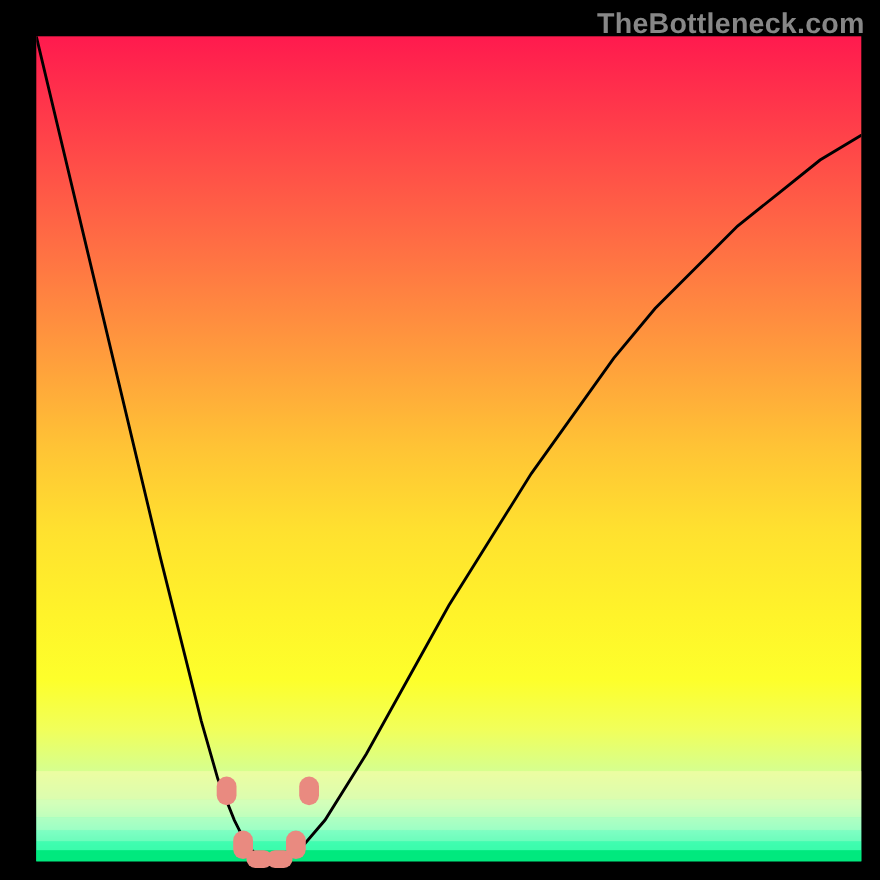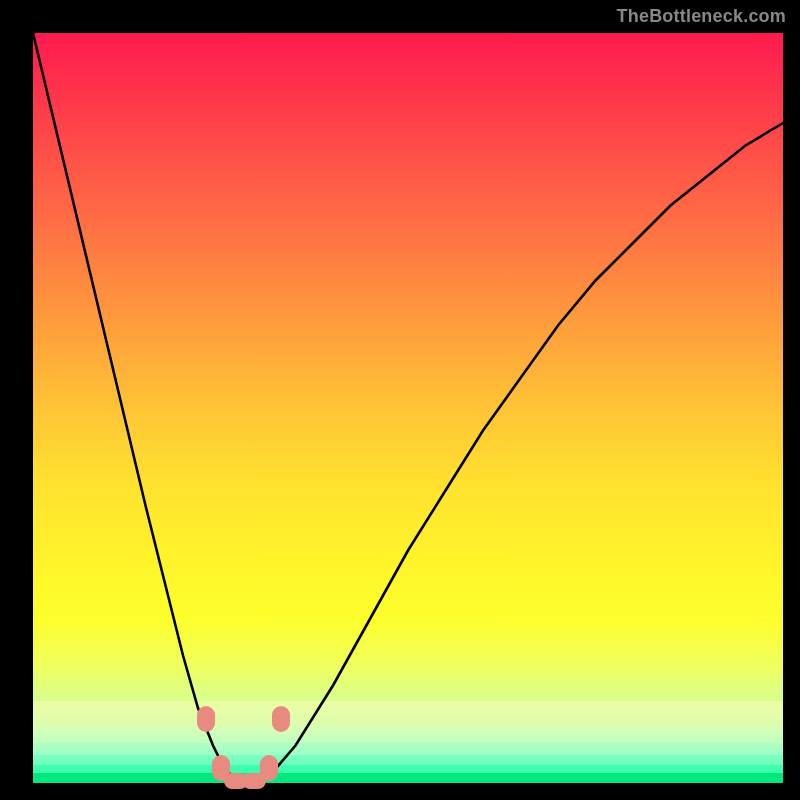--- a/index.html
+++ b/index.html
@@ -65,21 +65,21 @@
   .marker.flat {
     width: 24px;
     height: 16px;
     border-radius: 8px;
   }
   .watermark {
     position: absolute;
     top: 6px;
     right: 14px;
     color: #878787;
-    font-size: 18px;
+    font-size: 26px;
     font-weight: 600;
     letter-spacing: .2px;
     user-select: none;
   }
 </style>
 </head>
 <body>
 
 <div class="frame">
   <div class="plot">

